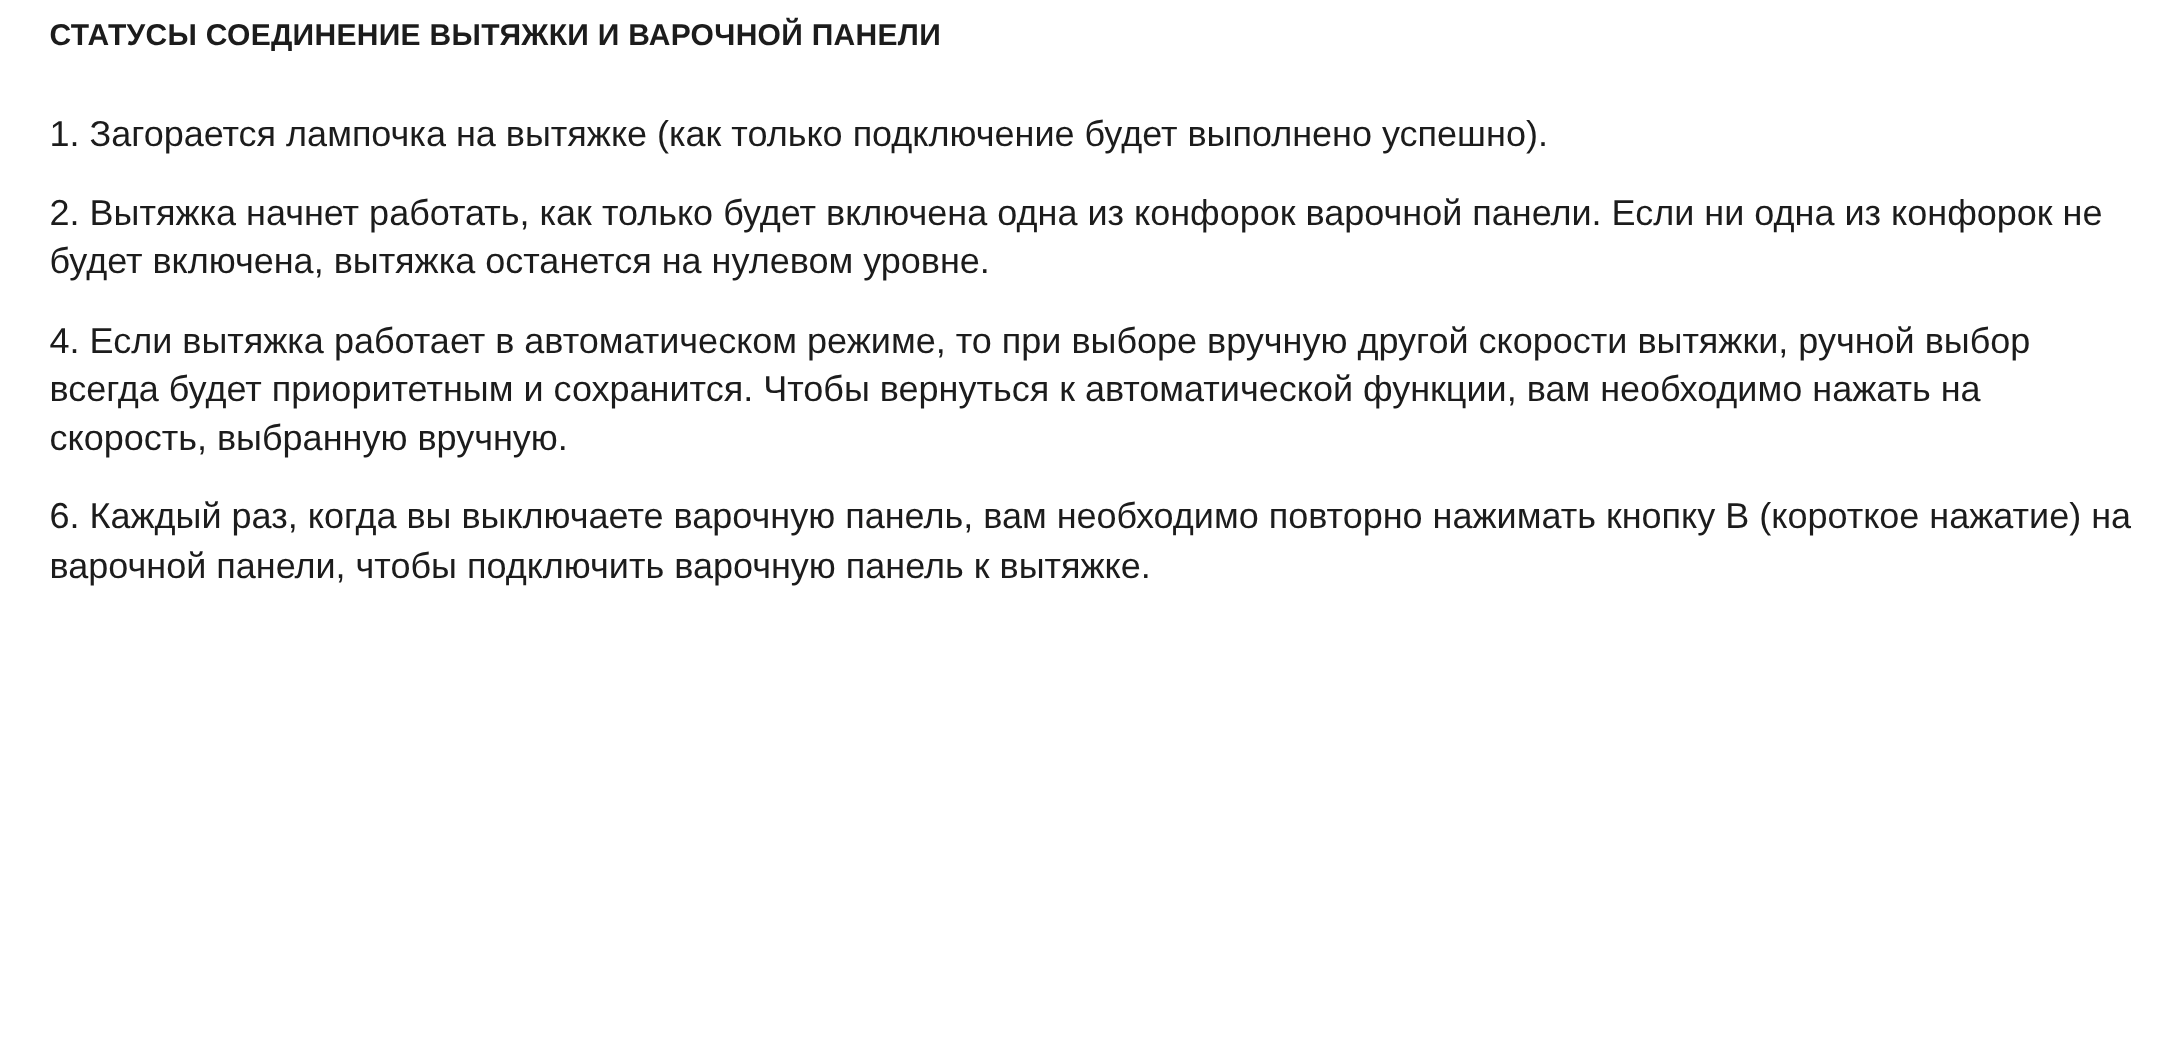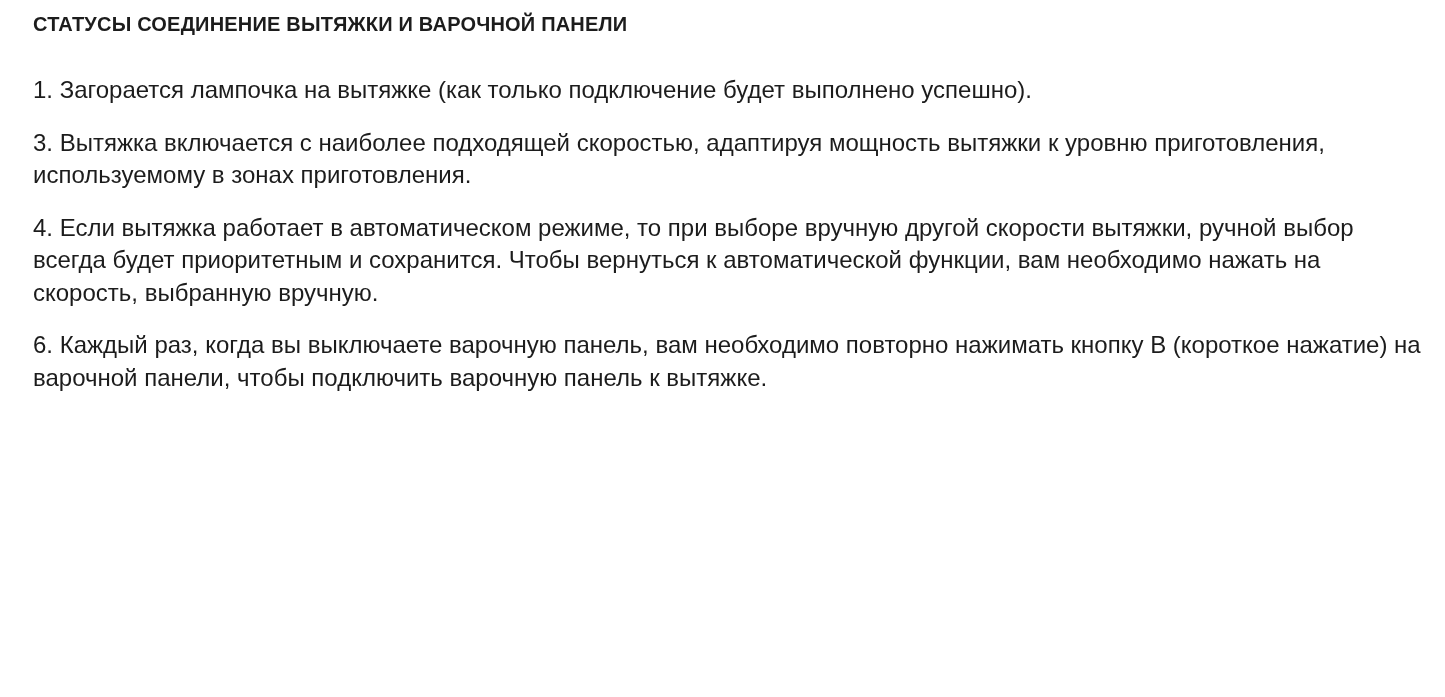--- a/index.html
+++ b/index.html
@@ -41,22 +41,22 @@
 </style>
 </head>
 <body>
 
 <div class="page">
 
   <h1 class="doc-title">СТАТУСЫ СОЕДИНЕНИЕ ВЫТЯЖКИ И ВАРОЧНОЙ ПАНЕЛИ</h1>
 
   <p class="para">1. Загорается лампочка на вытяжке (как только подключение будет выполнено успешно).</p>
 
+  <p class="para">2. Вытяжка начнет работать, как только будет включена одна из конфорок варочной панели. Если ни одна из конфорок не будет включена, вытяжка останется на нулевом уровне.</p>
 
-  <p class="para">3. Вытяжка включается с наиболее подходящей скоростью, адаптируя мощность вытяжки к уровню приготовления, используемому в зонах приготовления.</p>
 
 
   <p class="para">4. Если вытяжка работает в автоматическом режиме, то при выборе вручную другой скорости вытяжки, ручной выбор всегда будет приоритетным и сохранится. Чтобы вернуться к автоматической функции, вам необходимо нажать на скорость, выбранную вручную.</p>
 
   <p class="para">6. Каждый раз, когда вы выключаете варочную панель, вам необходимо повторно нажимать кнопку B (короткое нажатие) на варочной панели, чтобы подключить варочную панель к вытяжке.</p>
 
 
 </div>
 
 </body></html>

